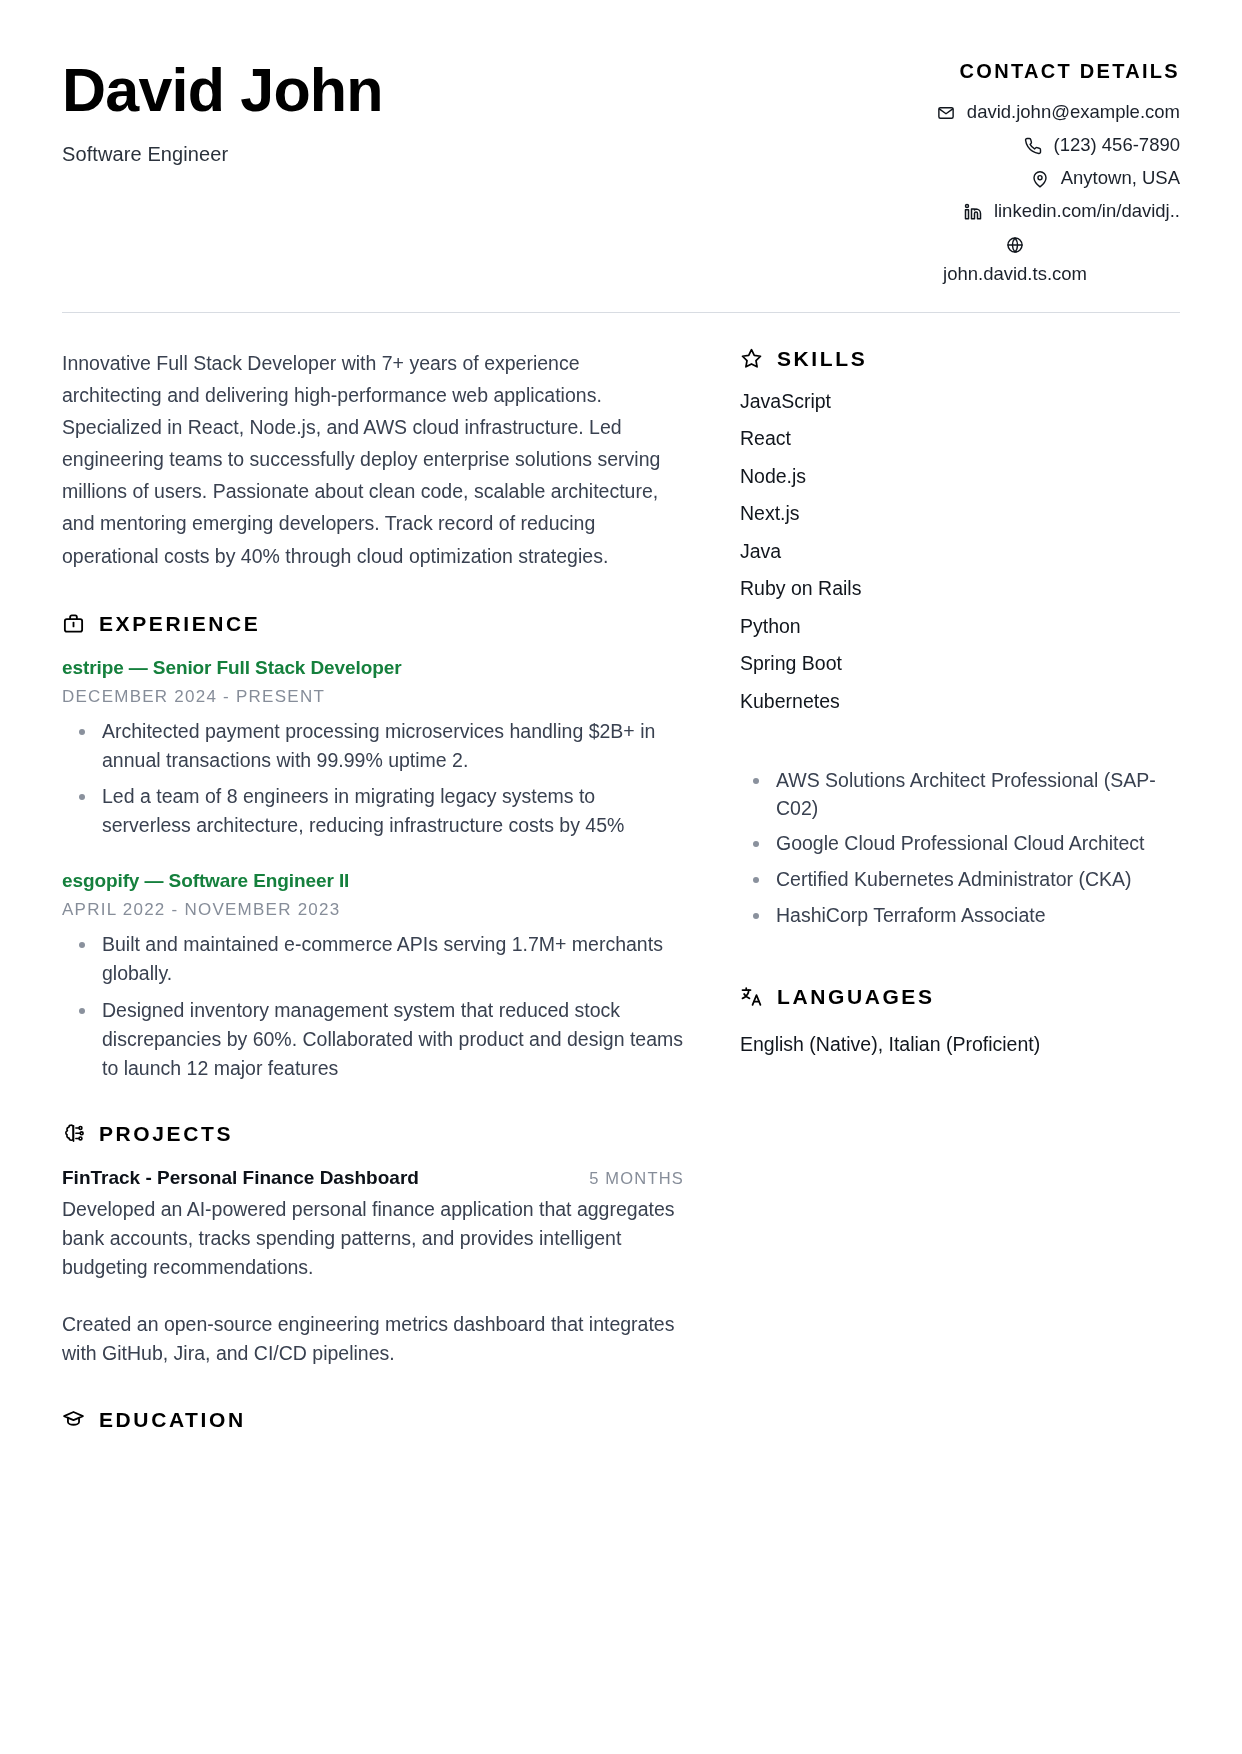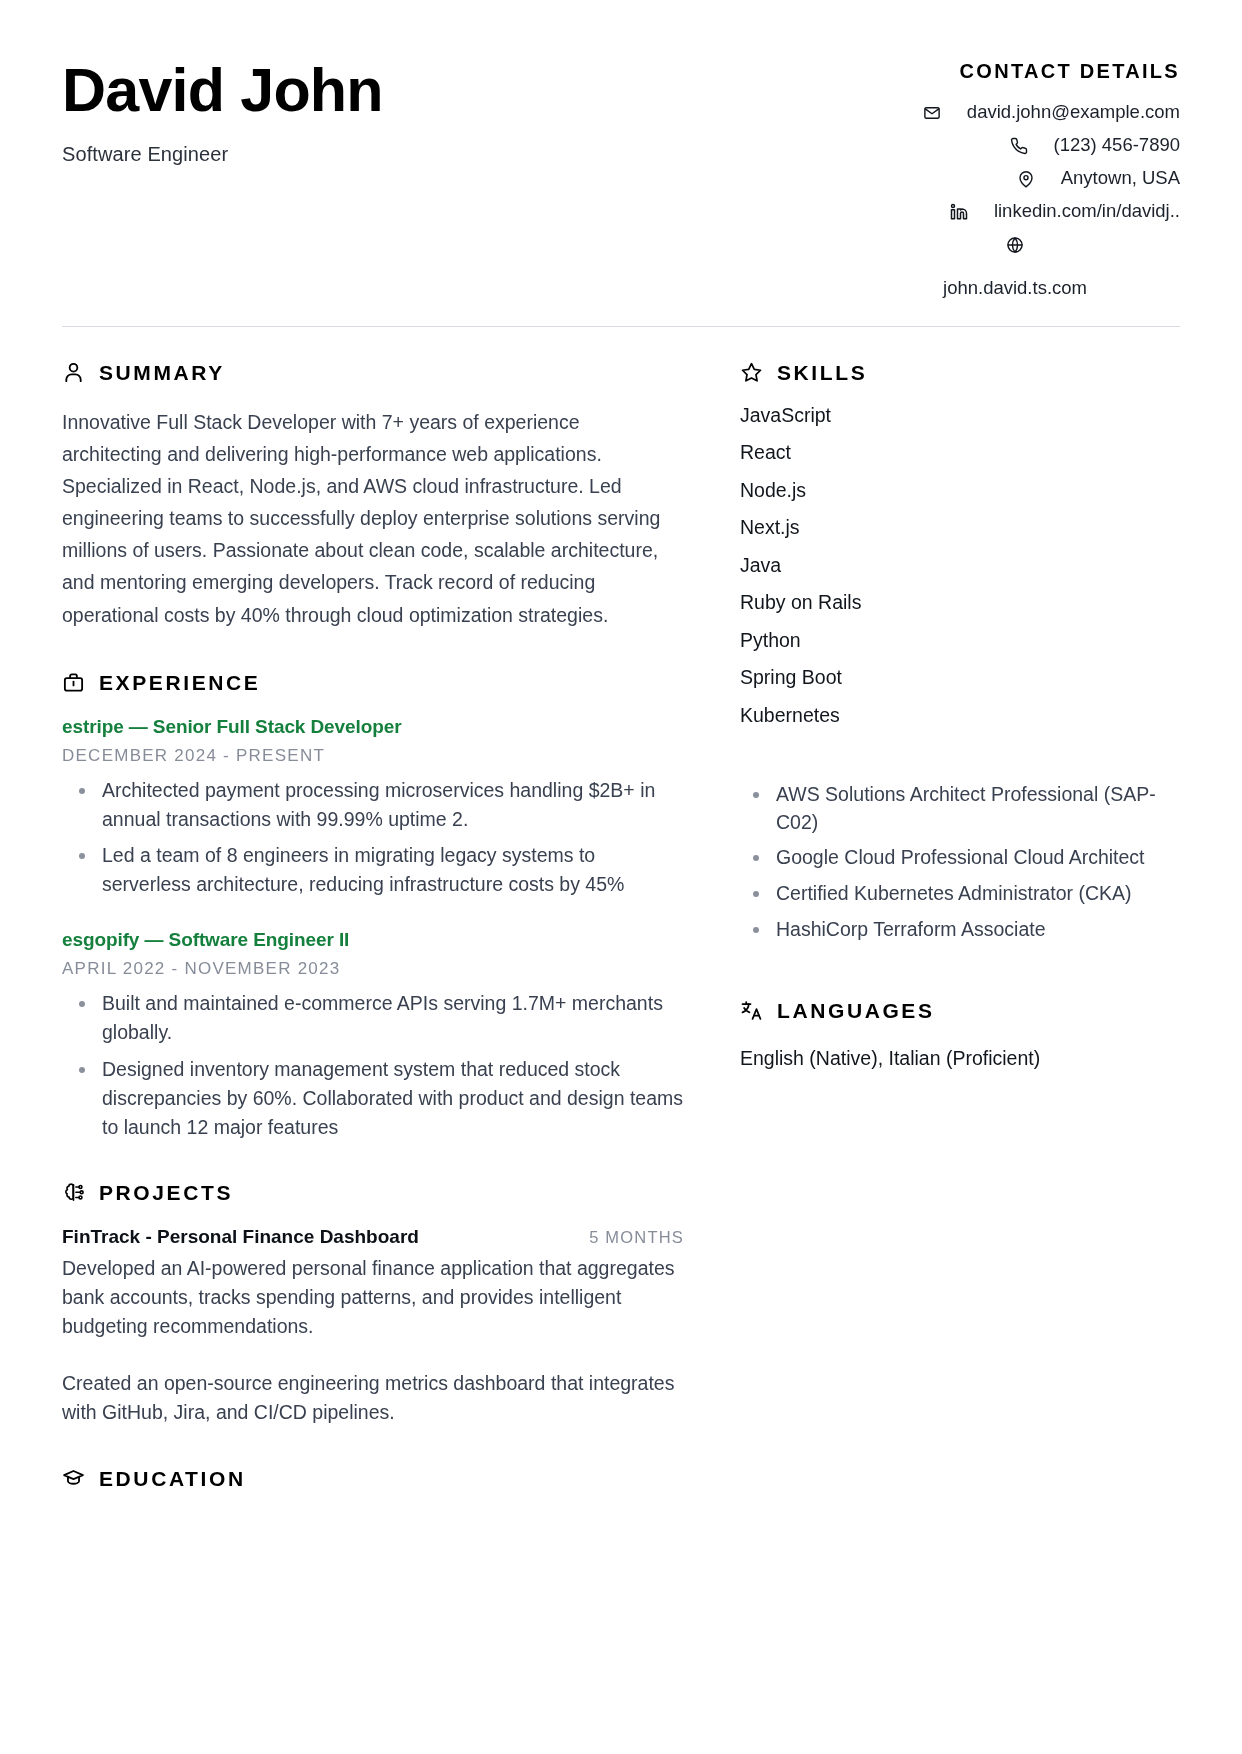--- a/index.html
+++ b/index.html
@@ -61,21 +61,21 @@
     font-weight: 700;
     letter-spacing: 2.3px;
     color: #000000;
     margin-bottom: 20px;
   }
 
   .contact-line {
     display: flex;
     justify-content: flex-end;
     align-items: center;
-    gap: 25px;
+    gap: 11px;
     font-size: 18.5px;
     color: #1b212b;
     line-height: 1;
     margin-bottom: 14px;
     white-space: nowrap;
   }
   .contact-line:last-child { margin-bottom: 0; flex-direction: column; }
 
   .contact-line .ico {
     order: -1;
@@ -309,29 +309,20 @@
     </div>
   </div>
 
   <div class="rule"></div>
 
   <div class="columns">
 
     <div class="col-left">
 
       <div class="section">
-        <div class="sec-head">
-          <span class="sh-ico">
-            <svg viewBox="0 0 24 24" fill="none" stroke="#000" stroke-width="1.9" stroke-linecap="round" stroke-linejoin="round">
-              <circle cx="12" cy="7" r="4"></circle>
-              <path d="M4.5 21v-1.5A5.5 5.5 0 0110 14h4a5.5 5.5 0 015.5 5.5V21"></path>
-            </svg>
-          </span>
-          <span class="sec-title">SUMMARY</span>
-        </div>
         <div class="summary-text">Innovative Full Stack Developer with 7+ years of experience architecting and delivering high-performance web applications. Specialized in React, Node.js, and AWS cloud infrastructure. Led engineering teams to successfully deploy enterprise solutions serving millions of users. Passionate about clean code, scalable architecture, and mentoring emerging developers. Track record of reducing operational costs by 40% through cloud optimization strategies.</div>
       </div>
 
       <div class="section">
         <div class="sec-head">
           <span class="sh-ico">
             <svg viewBox="0 0 24 24" fill="none" stroke="#000" stroke-width="1.9" stroke-linecap="round" stroke-linejoin="round">
               <rect x="3" y="7.5" width="18" height="13" rx="2"></rect>
               <path d="M8.5 7.5V5.2a1.7 1.7 0 011.7-1.7h3.6a1.7 1.7 0 011.7 1.7v2.3"></path>
               <path d="M12 11v4"></path>

